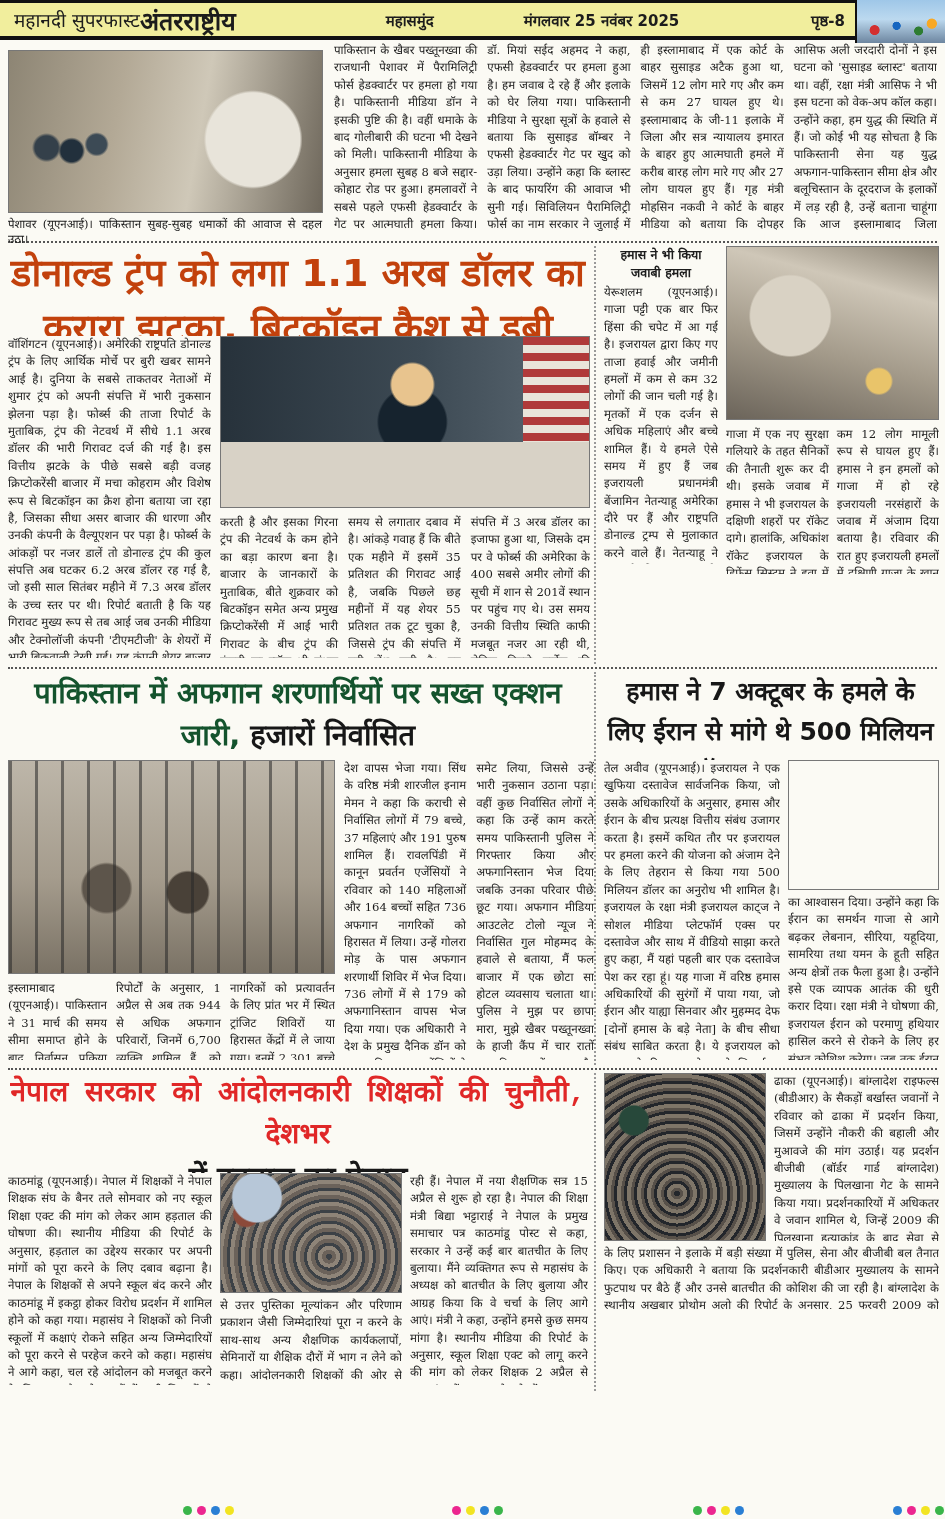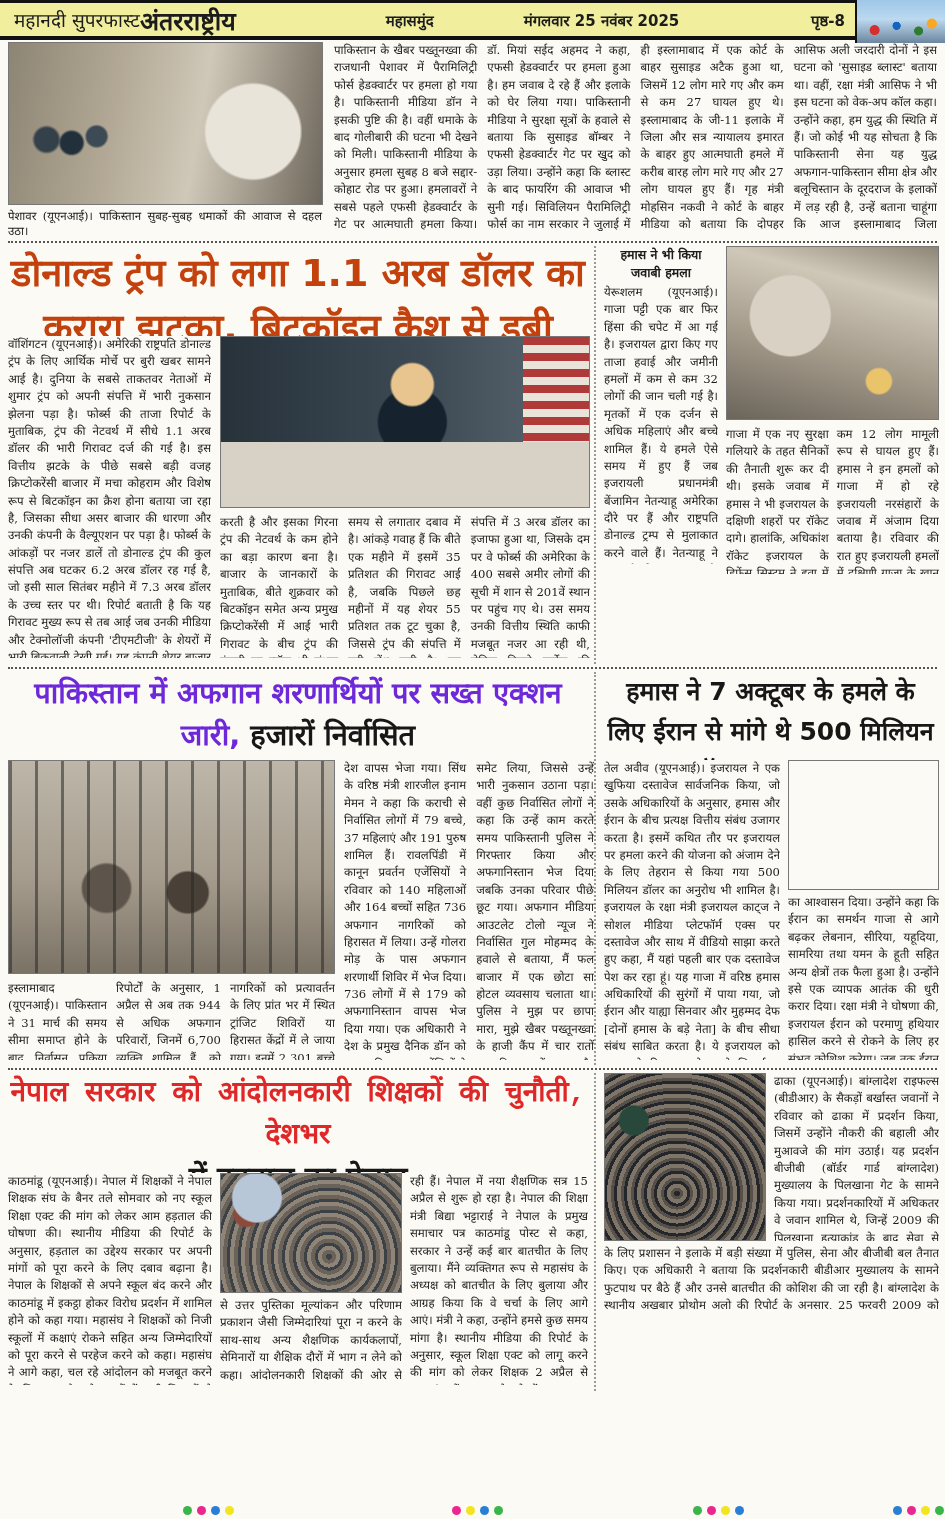--- a/index.html
+++ b/index.html
@@ -18,32 +18,32 @@
         radial-gradient(circle at 20% 70%, #d32f2f 0 6%, transparent 7%),
         radial-gradient(circle at 45% 60%, #1565c0 0 7%, transparent 8%),
         radial-gradient(circle at 70% 72%, #2e7d32 0 6%, transparent 7%),
         radial-gradient(circle at 85% 55%, #f9a825 0 6%, transparent 7%),
         linear-gradient(180deg,#9fc7e8 0%,#bcd9ef 45%,#6d86a0 100%);}
   
   .lead-headline{color:#e02727;font-weight:bold;font-size:40px;line-height:1.6;text-align:center;
                  padding:6px 8px 2px 8px;height:128px;overflow:hidden;}
   .h-black{color:#171717;}
   .h-red{color:#e02727;}
-  .h-blue{color:#6d28d9;}
+  .h-blue{color:#14532d;}
   
   .btxt{font-family:"DejaVu Serif","Liberation Serif",serif;font-size:11.6px;line-height:1.5;
         text-align:justify;overflow:hidden;}
   .cols{display:flex;gap:10px;}
   .cols .col{flex:1;}
   .dotrule{border-top:2px dotted #555;margin:3px 8px;}
   .photo{border:1px solid #777;box-sizing:border-box;}
   .caption{font-family:"DejaVu Serif","Liberation Serif",serif;font-size:11.5px;text-align:justify;padding-top:3px;}
   
   .lead-body{display:flex;gap:12px;padding:2px 8px;height:198px;box-sizing:border-box;}
-  .lead-photo-wrap{width:314px;flex:none;}
+  .lead-photo-wrap{width:314px;flex:none;margin-top:8px;}
   .lead-photo{width:315px;height:163px;
       background:
         radial-gradient(circle at 78% 55%, #e8e4da 0 18%, transparent 19%),
         radial-gradient(circle at 12% 60%, #34404a 0 4%, transparent 5%),
         radial-gradient(circle at 20% 62%, #22303c 0 4%, transparent 5%),
         radial-gradient(circle at 28% 58%, #3c4a55 0 4%, transparent 5%),
         linear-gradient(100deg,#8d8574 0%,#b3a996 35%,#cfc8b8 60%,#6e675b 100%);}
   .lead-cols{flex:1;height:190px;}
   .row2{display:flex;height:418px;}
   .half-l{width:594px;box-sizing:border-box;padding:0 6px 0 8px;}

